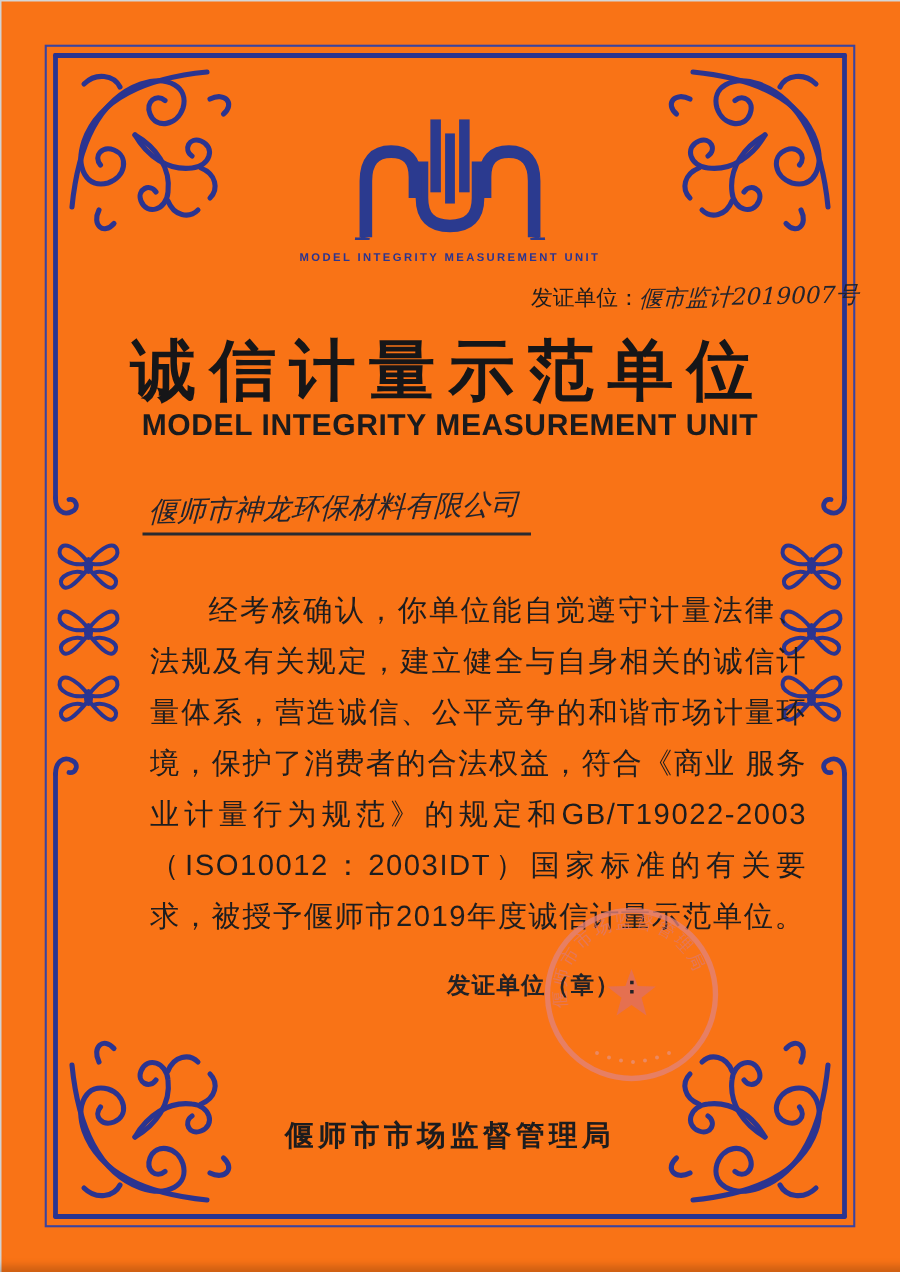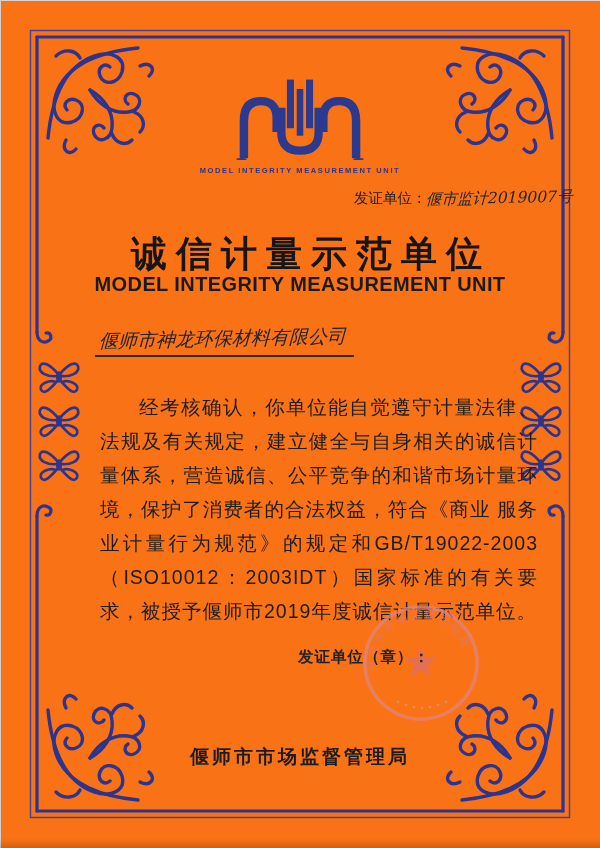--- a/index.html
+++ b/index.html
@@ -17,23 +17,23 @@
   }
   .cert-no{
     position:absolute;right:72px;top:188px;font-size:14.5px;color:#1c1c1e;
     font-family:"Liberation Serif",serif;white-space:nowrap;
   }
   .handwrite{
     font-family:"DejaVu Serif",serif;font-style:italic;color:#23242d;
     display:inline-block;transform:rotate(-1.2deg) skewX(-3deg);
   }
   .title-zh{
-    position:absolute;left:0;top:218px;width:589px;margin:12px;text-align:center;
+    position:absolute;left:0;top:218px;width:589px;margin:0;text-align:center;
     font-family:"Liberation Serif",serif;font-weight:bold;color:#161618;
-    font-size:36px;letter-spacing:9px;text-indent:9px;
+    font-size:44px;letter-spacing:9px;text-indent:9px;
   }
   .title-en{
     position:absolute;left:0;top:273px;width:600px;margin:0;text-align:center;
     font-family:"Liberation Sans",sans-serif;font-weight:bold;color:#1b1b1d;
     font-size:20px;letter-spacing:.4px;
   }
   .company-line{
     position:absolute;left:95px;top:326px;min-width:238px;
     border-bottom:2px solid #2a2a30;padding:0 8px 3px 4px;
     font-size:19px;

